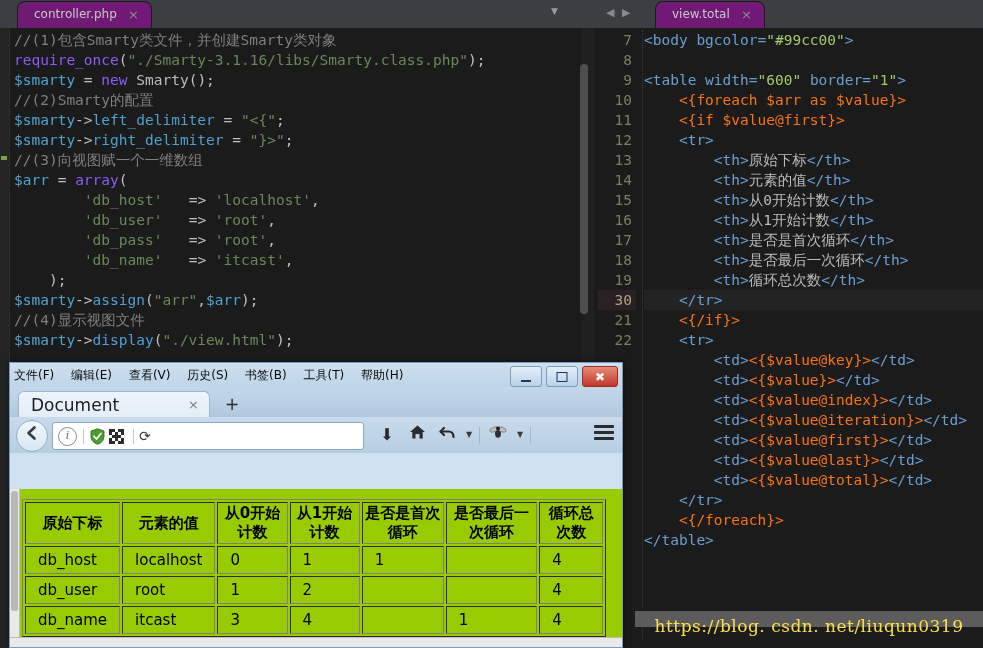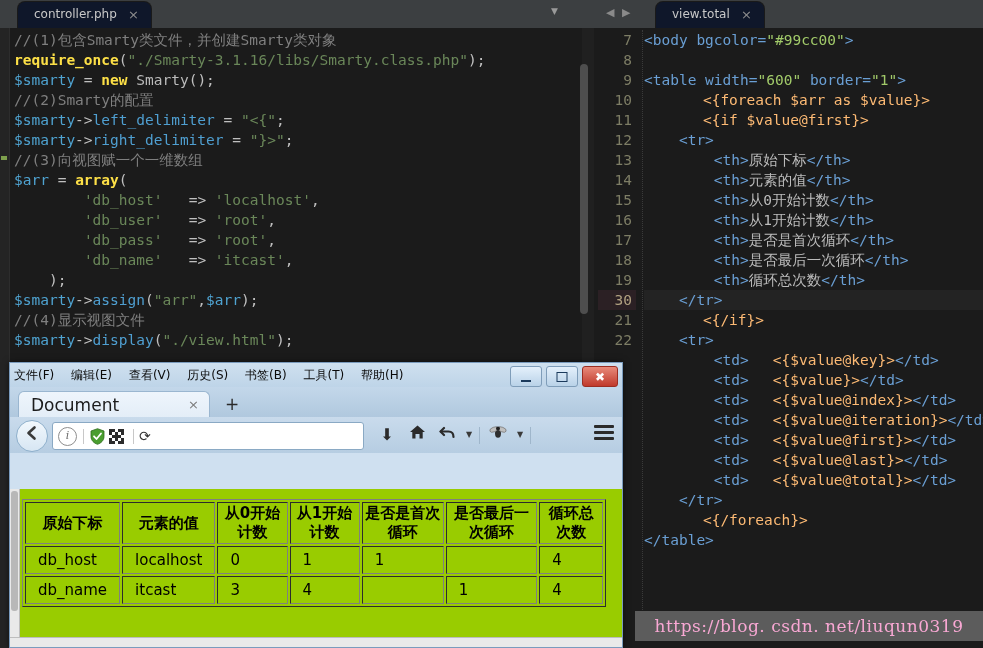--- a/index.html
+++ b/index.html
@@ -10,21 +10,21 @@
     -webkit-font-smoothing:antialiased;
   }
   
   #ide{position:absolute;left:0;top:0;width:983px;height:648px;background:#232323;}
   .ide-tabbar{position:absolute;top:0;height:28px;background:#3c3f41;
     border-bottom:1px solid #2b2b2b;}
   #tabbar-left{left:0;width:598px;}
   #tabbar-right{left:598px;width:385px;}
   .ide-tab{
     position:absolute;top:2px;height:26px;line-height:25px;
-    background:#0f172a;color:#c8c8c8;font-size:12px;
+    background:#701a75;color:#c8c8c8;font-size:12px;
     padding:0 34px 0 16px;border-radius:7px 7px 0 0;
     box-shadow:0 0 0 1px #1a1a1a;
     white-space:nowrap;
   }
   .ide-tab .tab-x{
     position:absolute;right:12px;top:0;line-height:25px;color:#8d8d8d;font-size:13px;
   }
   #tab-controller{left:18px;}
   #tab-view{left:58px;}
   .tabbar-btn{position:absolute;color:#8a8a8a;font-size:11px;top:6px;}
@@ -41,27 +41,27 @@
 
   .gutter-strip{position:absolute;left:0;top:0;bottom:0;width:9px;background:#242424;
     border-right:1px solid #2d2d2d;}
   .gutter-mark{position:absolute;left:1px;width:6px;height:4px;background:#7ea04d;}
 
   .code{position:absolute;left:9px;top:2px;right:0;white-space:pre;}
   #editor-left .code{left:14px;}
   .ln{height:20px;}
   
   .c-comment{color:#7f7f7f;}
-  .c-func{color:#fde047;font-weight:bold;}
+  .c-func{color:#8b5cf6;}
   .c-var{color:#4fa3d1;}
   .c-kw2{color:#4f9fd1;}
   .c-str{color:#6a8759;}
   .c-plain{color:#bcbcbc;}
   .c-tag{color:#6a9fd4;}
-  .c-smarty{color:#fdba74;margin-left:24px;}
+  .c-smarty{color:#f97316;}
   .c-num{color:#a2cb6a;}
   .c-punct{color:#c0c0c0;}
 
   
   #linenos{position:absolute;left:0;top:2px;width:38px;text-align:right;
     color:#7d7d65;font-family:"DejaVu Sans Mono","Liberation Mono",monospace;
     font-size:14.5px;line-height:20px;}
   #linenos .ln{height:20px;padding-right:4px;}
   #linenos .ln.hl{background:#2b2024;color:#b0a080;}
   #rcode{position:absolute;left:46px;top:2px;right:0;white-space:pre;
@@ -69,22 +69,22 @@
   #rcode .ln{height:20px;}
   #rcode .ln.hl{background:#232323;}
   .vline{position:absolute;left:44px;top:2px;height:610px;border-left:1px dotted #3a3a3a;}
 
   
   #left-scroll{position:absolute;right:6px;top:36px;width:8px;height:250px;
     background:#4e4e4e;border-radius:4px;}
   #left-sb-track{position:absolute;right:4px;top:0;bottom:0;width:12px;background:#202020;}
 
   
-  #watermark{position:absolute;left:635px;top:611px;width:348px;height:30px;
-    background:#5c5c5c;color:#f9a8d4;font-size:17px;line-height:30px;
+  #watermark{position:absolute;left:635px;top:611px;width:348px;height:16px;
+    background:#5c5c5c;color:#fde047;font-size:17px;line-height:30px;
     font-family:"DejaVu Serif","Liberation Serif",serif;letter-spacing:.5px;
     text-align:center;}
 
   
   #browser{position:absolute;left:9px;top:362px;width:614px;height:286px;
     background:#cfe0f0;border:1px solid #7a9bbd;box-sizing:border-box;
     box-shadow:0 0 6px rgba(0,0,0,.55);}
   #menubar{position:relative;height:24px;
     background:linear-gradient(#cfe0ef,#bed4e8);}
   #menu-items{position:absolute;left:4px;top:0;height:24px;line-height:24px;
@@ -329,20 +329,29 @@
           <tr>
             <td>db_host</td>
             <td>localhost</td>
             <td>0</td>
             <td>1</td>
             <td>1</td>
             <td>&nbsp;</td>
             <td>4</td>
           </tr>
           <tr>
+            <td>db_user</td>
+            <td>root</td>
+            <td>1</td>
+            <td>2</td>
+            <td>&nbsp;</td>
+            <td>&nbsp;</td>
+            <td>4</td>
+          </tr>
+          <tr>
             <td>db_name</td>
             <td>itcast</td>
             <td>3</td>
             <td>4</td>
             <td>&nbsp;</td>
             <td>1</td>
             <td>4</td>
           </tr>
         </tbody>
     </table>

